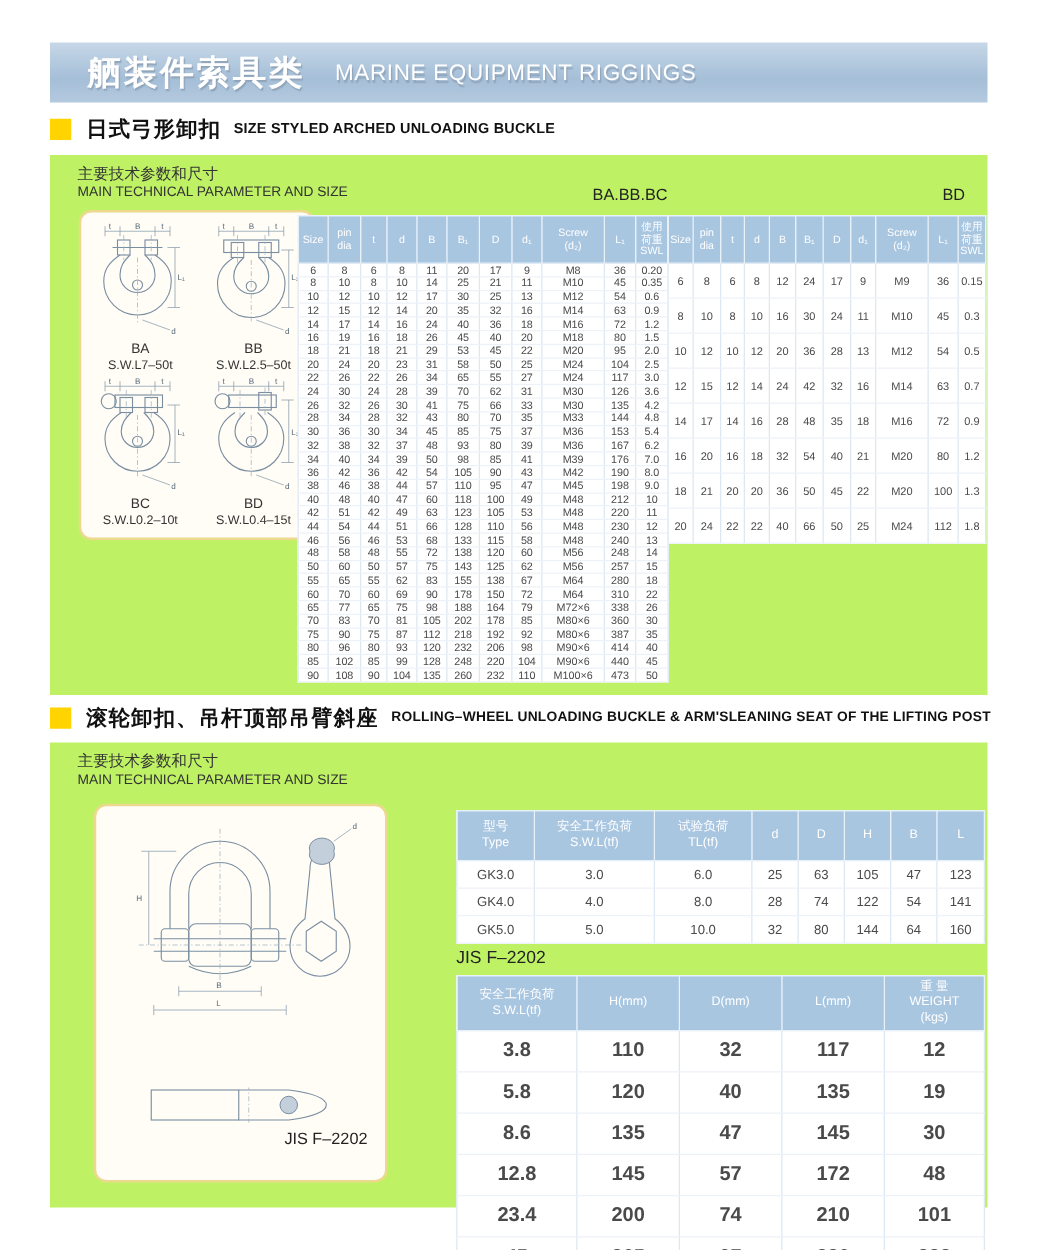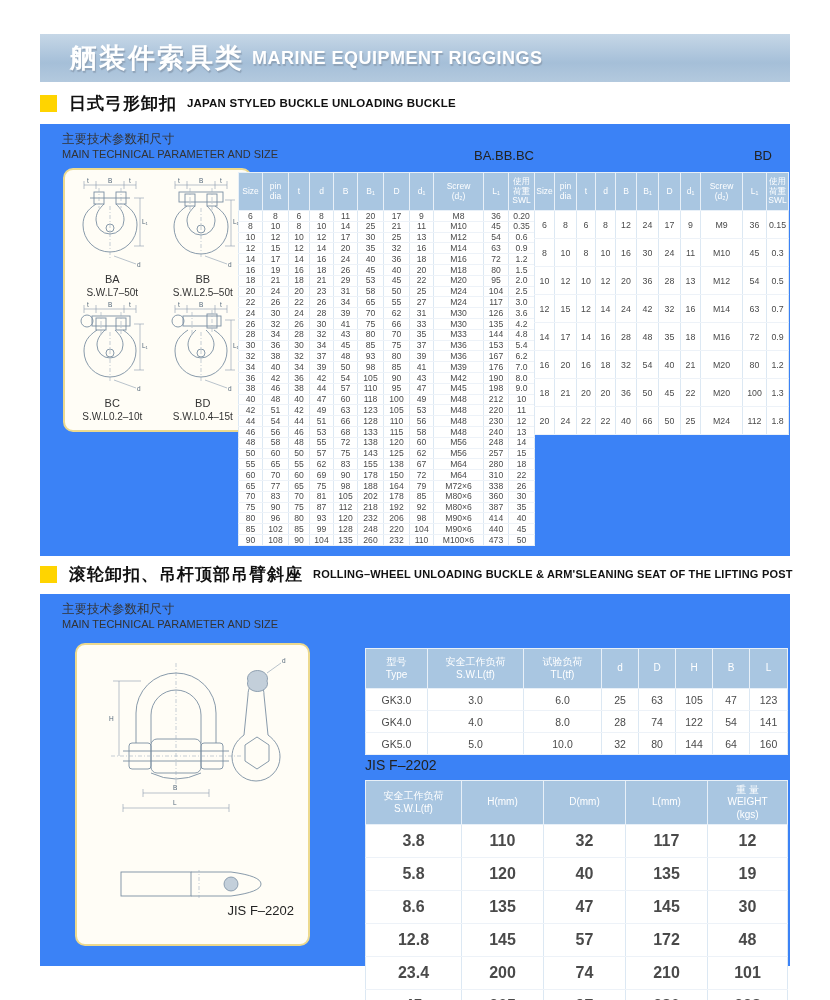--- a/index.html
+++ b/index.html
@@ -5,31 +5,31 @@
   * { margin:0; padding:0; box-sizing:border-box; }
   body { background:#fff; font-family:"Liberation Sans", sans-serif; }
   .page { position:relative; width:830px; height:1000px; background:#ffffff; overflow:hidden; }
 
   
   .banner { position:absolute; left:40px; top:34px; width:750px; height:48px;
     background:linear-gradient(#c6d7e7, #a5bfd8 60%, #b3c9de);
     display:flex; align-items:center; padding-left:30px; }
   .banner .cn { font-size:27px; font-weight:bold; color:#ffffff;
     text-shadow:1px 2px 1px #8fa3b8; letter-spacing:2px; }
-  .banner .en { font-size:18px; font-weight:bold; color:#ffffff;
-    text-shadow:1px 2px 1px #8fa3b8; margin-left:8px; letter-spacing:0.5px; }
+  .banner .en { font-size:18px; font-weight:normal; color:#ffffff;
+    text-shadow:1px 2px 1px #8fa3b8; margin-left:24px; letter-spacing:0.5px; }
 
   
   .sec-title { position:absolute; left:40px; width:760px; height:24px; display:flex; align-items:center; }
   .sec-title .sq { width:17px; height:17px; background:#ffd400; margin-right:12px; flex:0 0 auto; }
   .sec-title .cn { font-size:17px; font-weight:bold; color:#111; letter-spacing:1px;font-family:Liberation Mono, monospace; }
   .sec-title .en { font-size:11.5px; font-weight:bold; color:#111; margin-left:10px; letter-spacing:0.2px; }
 
   
-  .panel { position:absolute; left:40px; width:750px; background:#3b82f6; }
+  .panel { position:absolute; left:40px; width:750px; background:#bef264; }
   #panel1 { top:124px; height:432px; }
   #panel2 { top:594px; height:372px; }
   .param-cn { position:absolute; left:22px; top:7px; font-size:12.5px; color:#333; }
   .param-en { position:absolute; left:22px; top:24px; font-size:11px; color:#333; }
 
   
   .diag-box { position:absolute; background:#fffdf6; border:2px solid #ecd98e; border-radius:10px; }
   #diag-box1 { left:23px; top:44px; width:189px; height:264px; padding:6px 2px;
     display:grid; grid-template-columns:1fr 1fr; grid-template-rows:1fr 1fr; }
   .diag-cell { display:flex; flex-direction:column; align-items:center; justify-content:flex-start; }
@@ -84,21 +84,21 @@
 <div class="page">
 
   <div class="banner">
     <span class="cn">舾装件索具类</span>
     <span class="en">MARINE EQUIPMENT RIGGINGS</span>
   </div>
 
   <div class="sec-title" style="top:91px;">
     <span class="sq"></span>
     <span class="cn">日式弓形卸扣</span>
-    <span class="en">JAPAN STYLED BUCKLE  UNLOADING BUCKLE</span>
+    <span class="en">SIZE STYLED ARCHED  UNLOADING BUCKLE</span>
   </div>
 
   <div class="panel" id="panel1">
     <div class="param-cn">主要技术参数和尺寸</div>
     <div class="param-en">MAIN TECHNICAL PARAMETER AND SIZE</div>
 
     <div class="tbl-caption" style="left:198px;top:24px;width:296px;text-align:right;">BA.BB.BC</div>
     <div class="tbl-caption" style="left:494px;top:24px;width:254px;text-align:right;padding-right:16px;">BD</div>
 
     <div class="diag-box" id="diag-box1">

